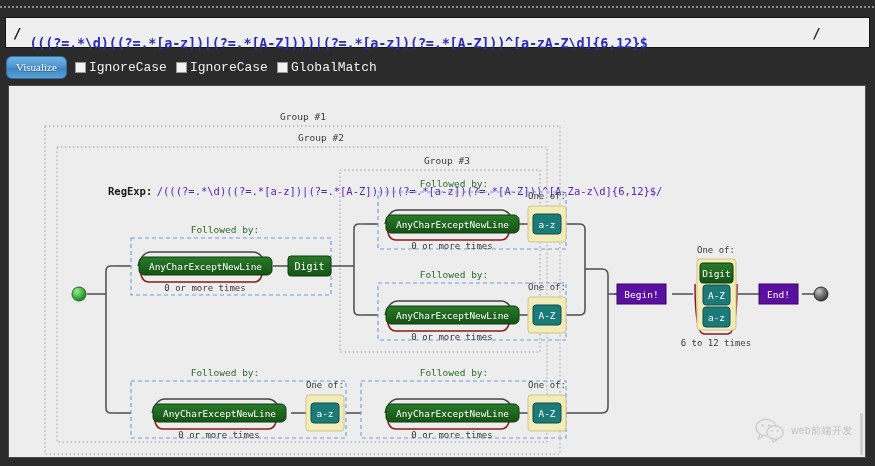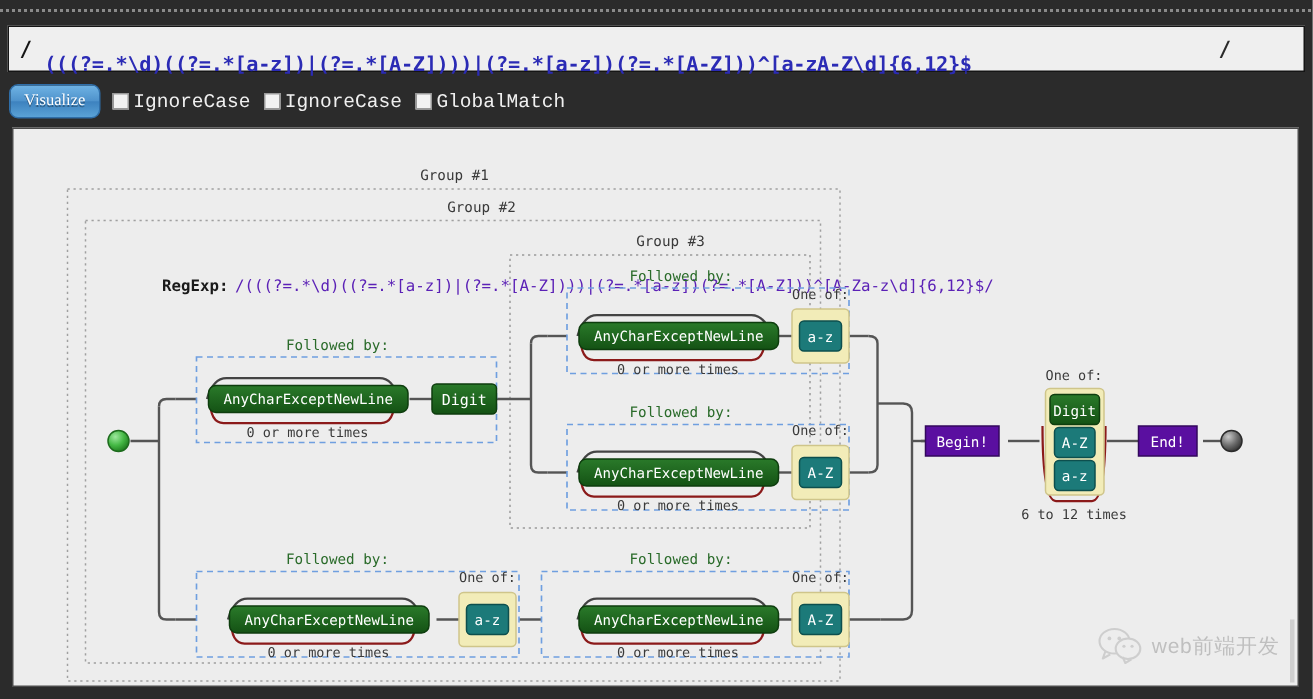--- a/index.html
+++ b/index.html
@@ -55,21 +55,21 @@
     position:absolute;left:55px;top:95px;white-space:nowrap;padding-left:44px;
   }
   .regexp-lbl{font-family:"DejaVu Sans Mono", monospace;font-size:10.5px;font-weight:bold;color:#1a1a1a;}
   .regexp-val{font-family:"DejaVu Sans Mono", monospace;font-size:10.5px;color:#5b21b6;}
 
   svg.graph{position:absolute;left:0;top:0;width:858px;height:373px;}
 
   .watermark{
     position:absolute;right:12px;bottom:13px;display:flex;align-items:center;opacity:.55;
   }
-  .wm-text{margin-left:6px;font-size:14px;color:#9a9a9a;font-family:"Liberation Sans", sans-serif;letter-spacing:.5px;}
+  .wm-text{margin-left:6px;font-size:10px;color:#9a9a9a;font-family:"Liberation Sans", sans-serif;letter-spacing:.5px;}
   .wm-bar{position:absolute;right:2px;bottom:2px;width:3px;height:42px;background:#cfcfcf;}
 </style>
 </head>
 <body>
 
 <div class="app">
 
   <div class="topdots"></div>
 
   <div class="regex-bar">

